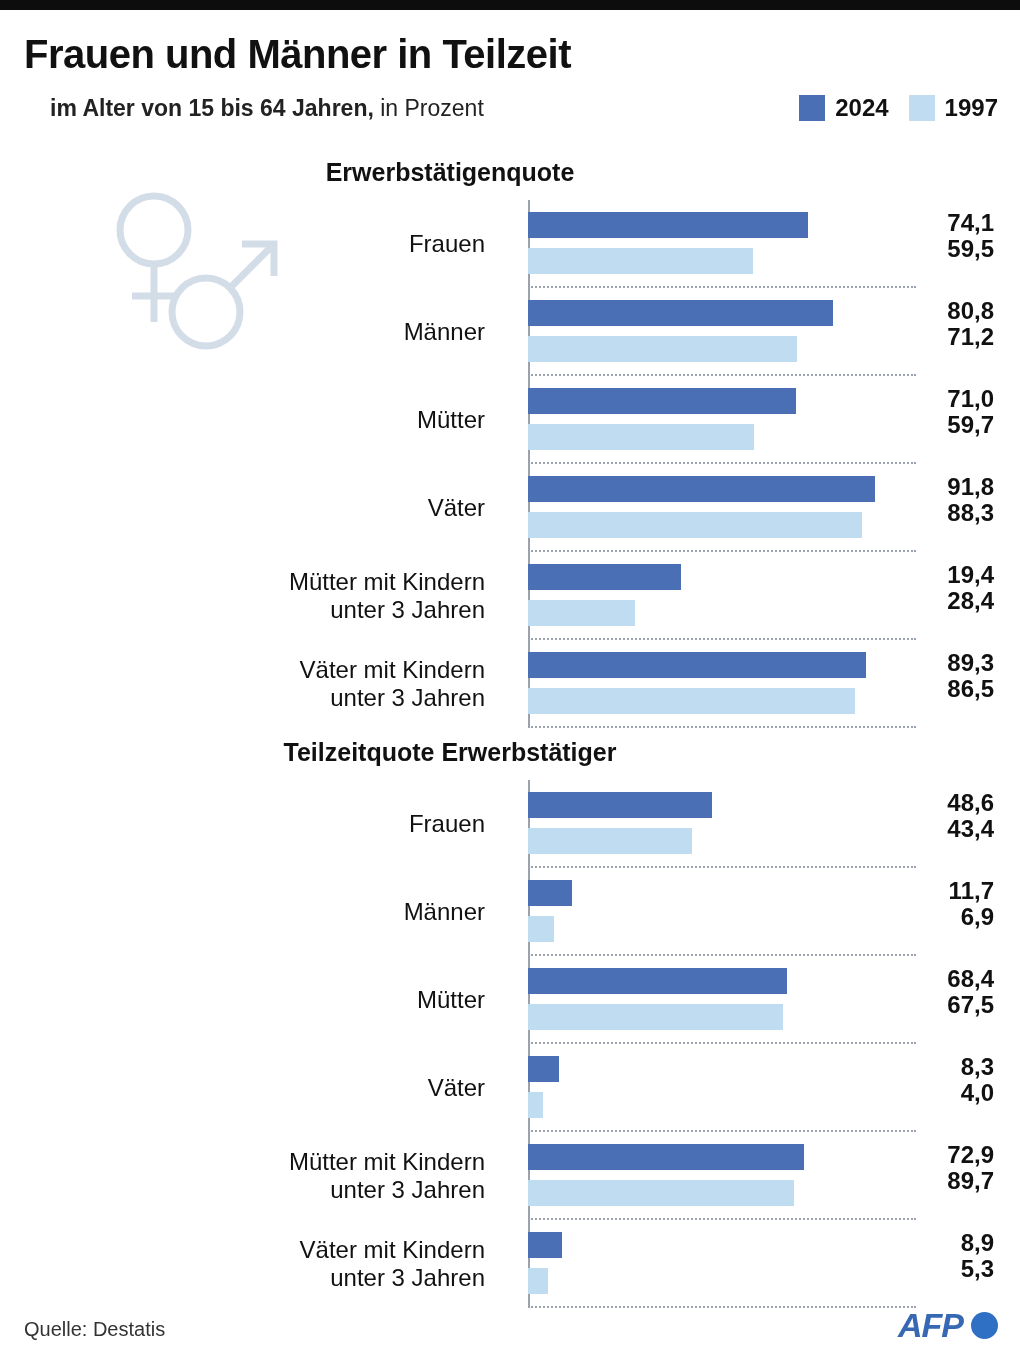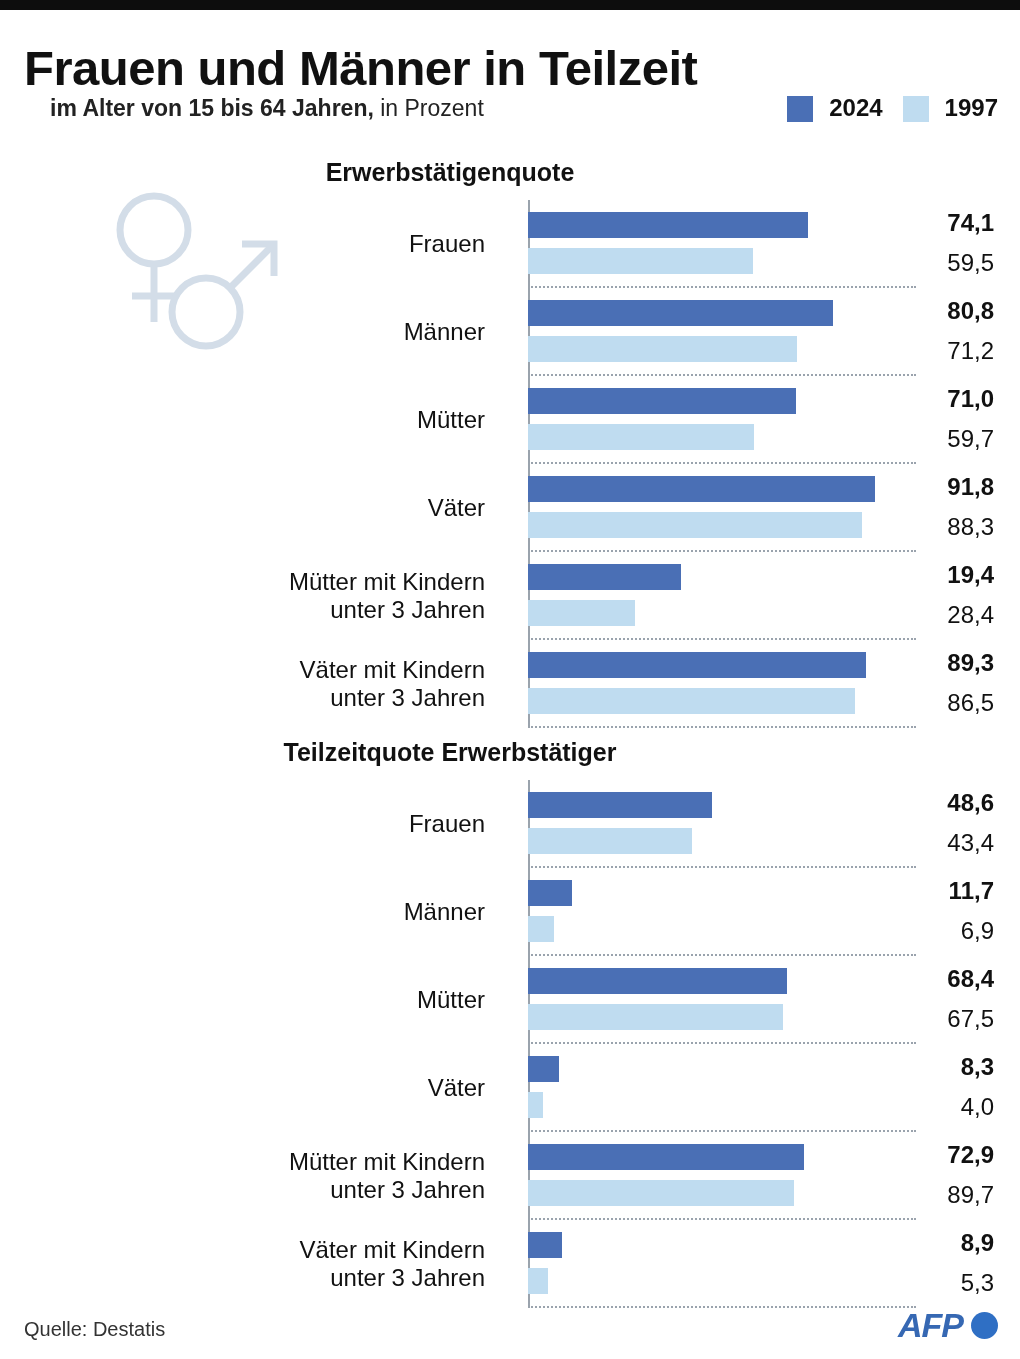--- a/index.html
+++ b/index.html
@@ -25,22 +25,22 @@
   .wrap {
     position: absolute;
     top: 10px; left: 0;
     width: 1020px;
     height: 1349px;
   }
   
   .title {
     position: absolute;
     left: 24px;
-    top: 30px;
-    font-size: 49px;
+    top: 22px;
+    font-size: 40px;
     font-weight: bold;
     letter-spacing: -0.5px;
     color: #111111;
     white-space: nowrap;
   }
   .subtitle {
     position: absolute;
     left: 26px;
     top: 85px;
     font-size: 23px;
@@ -54,22 +54,22 @@
   .legend {
     position: absolute;
     right: 22px;
     top: 84px;
     display: flex;
     align-items: center;
     gap: 20px;
   }
   .legend-item {
     display: flex;
-    align-items: flex-end;
-    gap: 16px;
+    align-items: center;
+    gap: 10px;
   }
   .legend-swatch {
     width: 26px;
     height: 26px;
   }
   .legend-label {
     font-size: 24px;
     font-weight: bold;
     color: #111;
   }
@@ -148,21 +148,21 @@
   }
   .value {
     position: absolute;
     right: 18px;
     text-align: right;
     font-size: 24px;
     color: #111;
     white-space: nowrap;
   }
   .value.new { top: 9px; font-weight: bold; }
-  .value.old { top: 49px; font-weight: normal; }
+  .value.old { top: 35px; font-weight: bold; }
 
   .dotted-sep {
     position: absolute;
     left: 528px;
     width: 388px;
     height: 0;
     border-top: 2px dotted #9aa3ad;
   }
   .axis-line {
     position: absolute;

